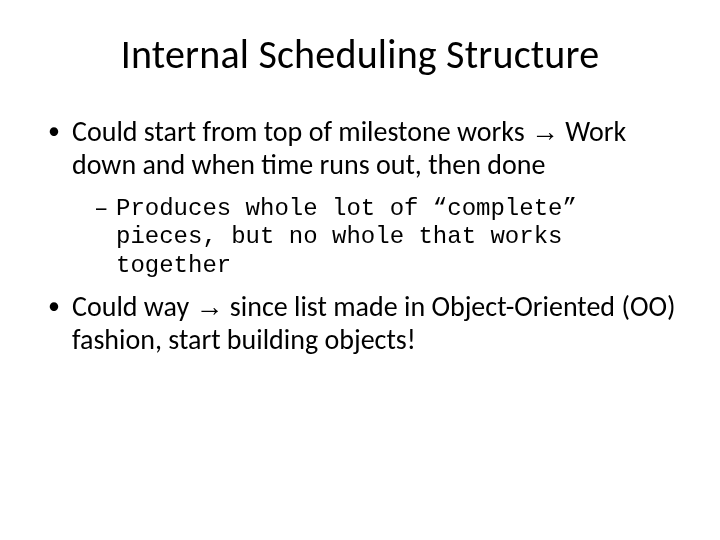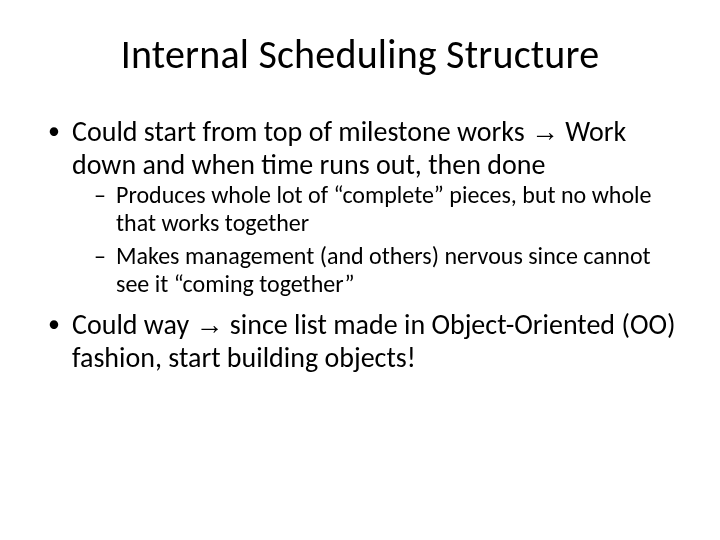--- a/index.html
+++ b/index.html
@@ -41,21 +41,22 @@
       content: "•";
       position: absolute;
       left: 4px;
       top: 0;
       font-size: 24px;
       line-height: 1.3;
     }
     ul.level2 {
       list-style: none;
       padding: 0;
-      margin: 0 0 8px 20px;
+      margin: 14px 0 8px 20px;
+      font-family: Liberation Mono, monospace;
     }
     ul.level2 > li {
       position: relative;
       font-size: 24px;
       line-height: 1.18;
       padding-left: 24px;
       margin-bottom: 4px;
     }
     ul.level2 > li::before {
       content: "–";
@@ -73,20 +74,19 @@
 <body>
 
 <div class="slide">
   <div class="title">Internal Scheduling Structure</div>
 
   <ul class="level1">
     <li>
       <span>Could start from top of milestone works </span><span class="arrow">→</span><span> Work down and when time runs out, then done</span>
       <ul class="level2">
         <li>Produces whole lot of “complete” pieces, but no whole that works together</li>
-        <li>Makes management (and others) nervous since cannot see it “coming together”</li>
       </ul>
     </li>
     <li>
       <span>Could way </span><span class="arrow">→</span><span> since list made in Object-Oriented (OO) fashion, start building objects!</span>
     </li>
   </ul>
 </div>
 
 </body></html>

